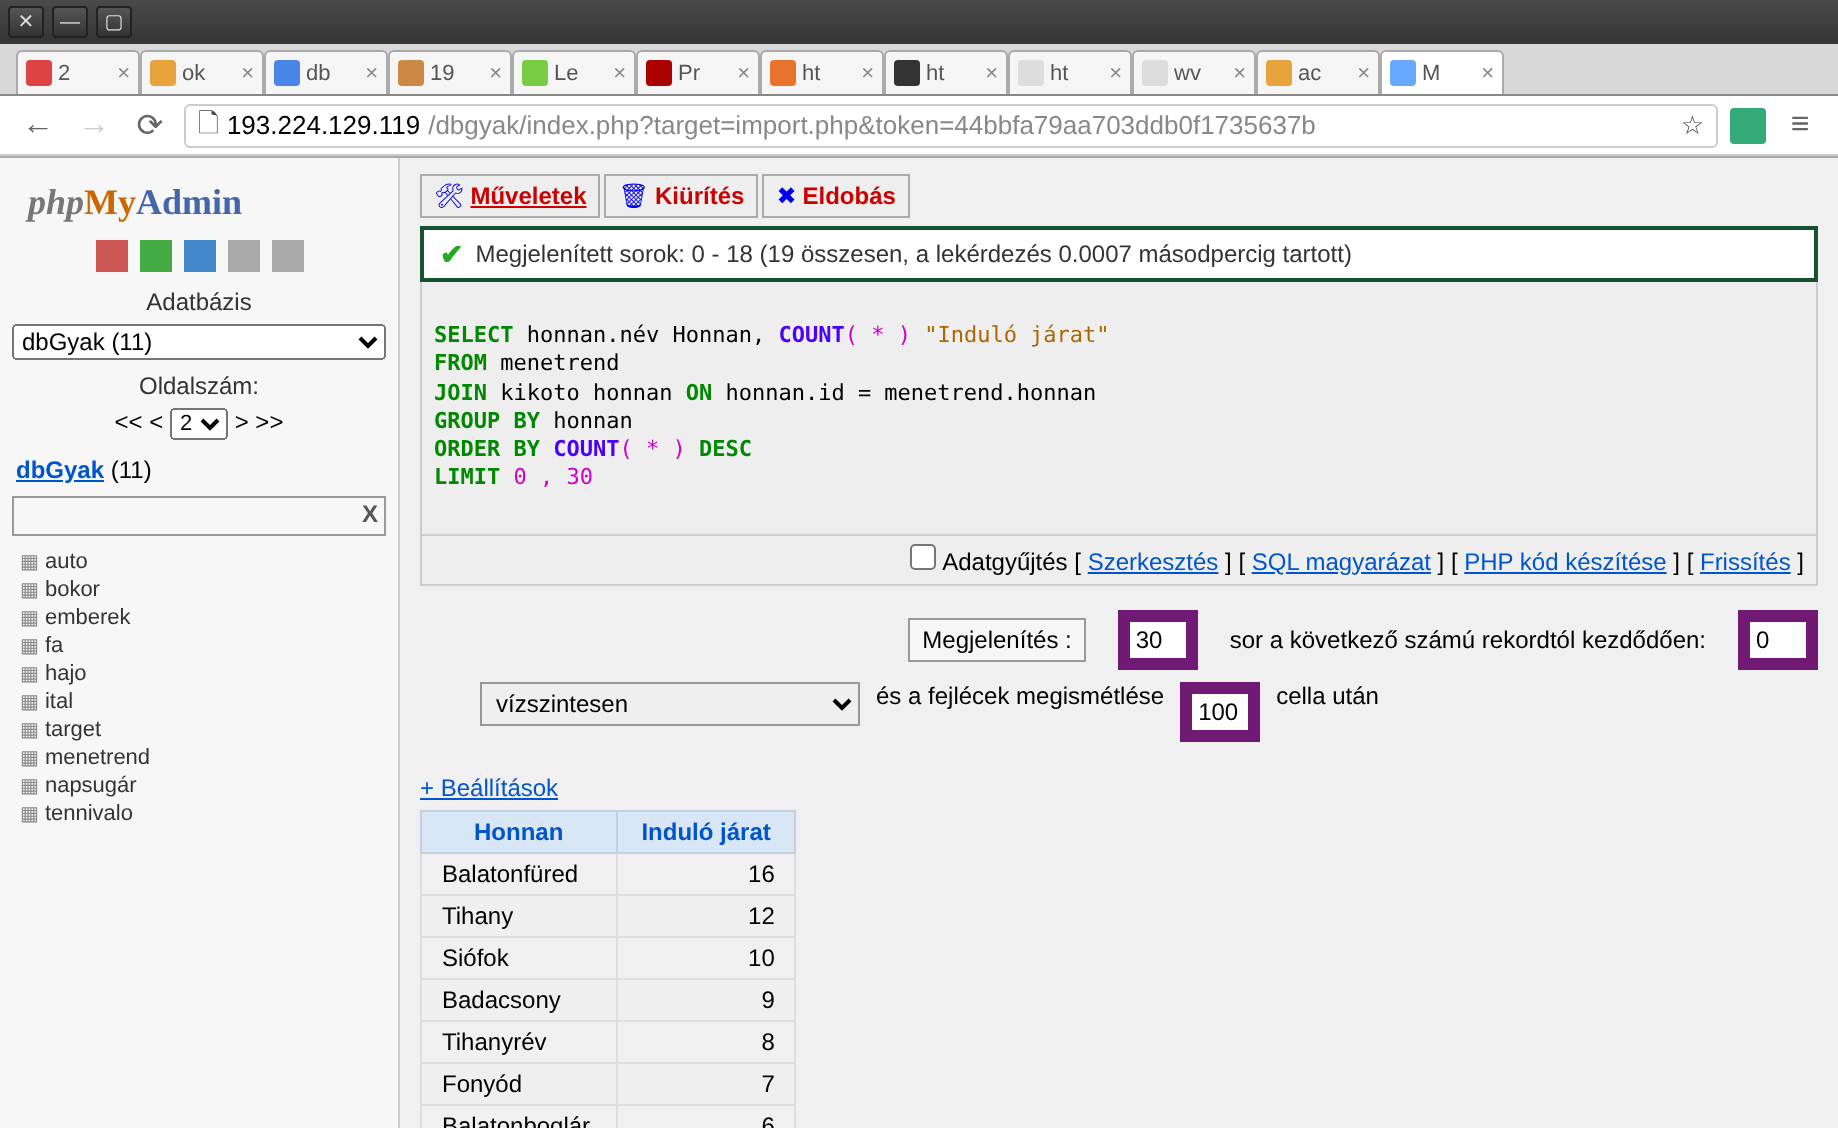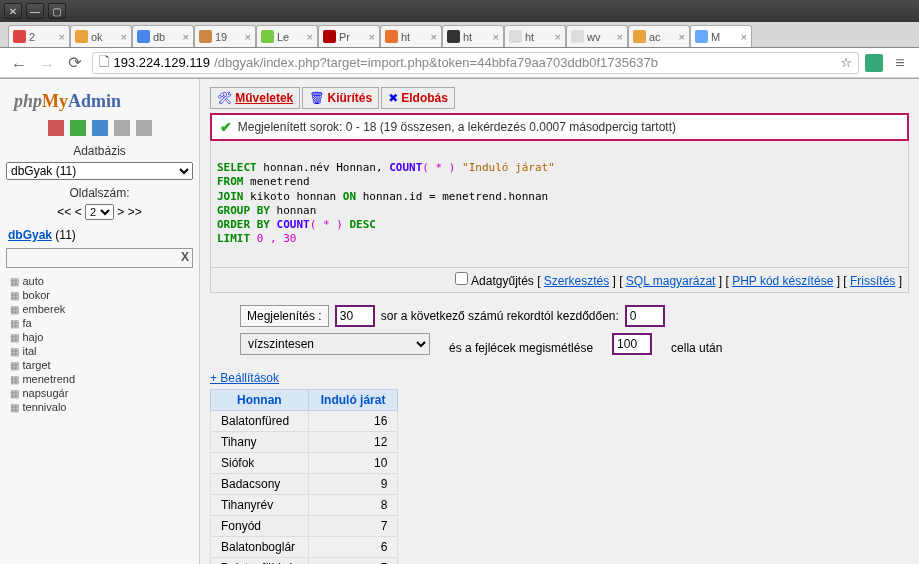--- a/index.html
+++ b/index.html
@@ -43,33 +43,33 @@
 .tbl-list { list-style:none; padding-left:4px; }
 .tbl-list li { font-size:11px; color:#333; padding:1px 0; display:flex; align-items:center; gap:3px; }
 .tbl-list li::before { content:"▦"; font-size:10px; color:#888; }
 
 
 .main { flex:1; background:#f0f0f0; padding:8px 10px; overflow:auto; }
 .topmenu { display:flex; gap:2px; margin-bottom:4px; }
 .topmenu a { display:flex; align-items:center; gap:3px; padding:3px 6px; border:1px solid #aaa; background:#eee; text-decoration:none; font-size:12px; }
 .topmenu a .t { color:#cc0000; font-weight:bold; }
 .topmenu a:first-child .t { text-decoration:underline; }
-.alertbox { border:2px solid #be185d; background:#fff; padding:4px 8px; font-size:12px; color:#333; display:flex; align-items:center; gap:6px; }
+.alertbox { border:2px solid #14532d; background:#fff; padding:4px 8px; font-size:12px; color:#333; display:flex; align-items:center; gap:6px; }
 .alertbox::before { content:"✔"; color:#2a2; font-weight:bold; font-size:14px; }
 .sqlbox { background:#eee; border:1px solid #ccc; border-top:none; padding:20px 6px; font-family:monospace; font-size:11px; line-height:1.3; white-space:pre; }
 .kw-blue { color:#4a00ff; font-weight:bold; }
 .kw-green { color:#008800; font-weight:bold; }
 .kw-brown { color:#aa6600; }
 .kw-pink { color:#cc00cc; }
 .linkbar { text-align:right; font-size:12px; padding:4px 6px; background:#eee; border:1px solid #ccc; border-top:none; }
 .linkbar a { color:#0055cc; }
-.controls { margin:12px 0 6px 30px; display:flex; align-items:center; gap:6px; font-size:12px; }
-.controls2 { margin:0 0 10px 30px; display:flex; align-items:flex-end; gap:19px; font-size:12px; }
+.controls { margin:12px 0 6px 30px; display:flex; align-items:center; gap:16px; font-size:12px;justify-content:flex-end; }
+.controls2 { margin:0 0 10px 30px; display:flex; align-items:flex-start; gap:8px; font-size:12px; }
 .btn { background:#f6f6f6; border:1px solid #999; padding:3px 6px; font-size:12px; }
-.txtin { border:2px solid #701a75; padding:2px 3px; font-size:12px; width:40px; }
+.txtin { border:6px solid #701a75; padding:2px 3px; font-size:12px; width:40px; }
 .selin { border:1px solid #999; font-size:12px; padding:2px 3px; width:190px; }
 .plus-settings { color:#0055cc; font-size:12px; margin:6px 12px 4px 0; display:inline-block; }
 table.results { border-collapse:collapse; font-size:12px; }
 table.results th { background:#d8e6f5; border:1px solid #c0d0e0; padding:3px 12px; color:#0055cc; font-weight:bold; text-align:center; }
 table.results td { border:1px solid #ddd; padding:3px 10px; }
 table.results tr:nth-child(even) td { background:#efefef; }
 table.results td.num { text-align:right; }
 </style>
 </head>
 <body>

